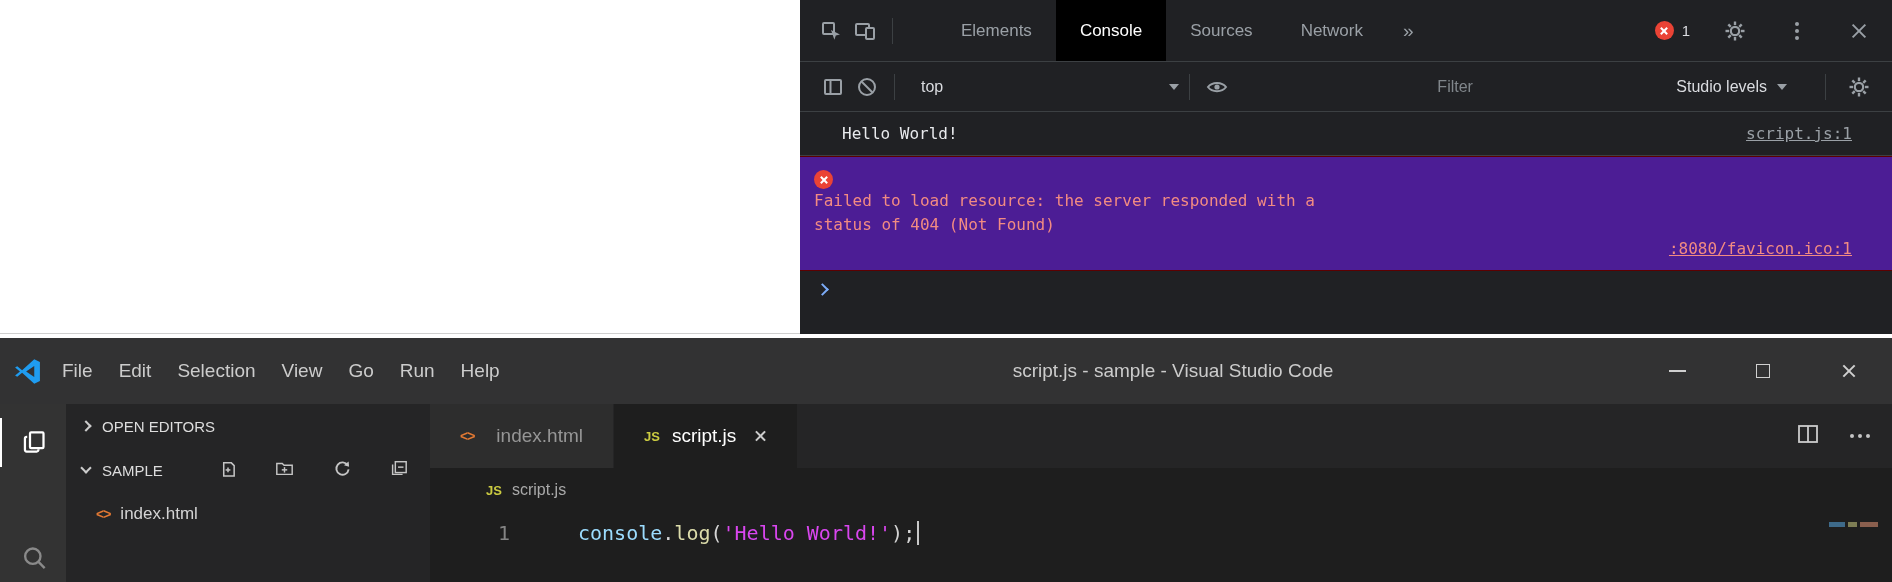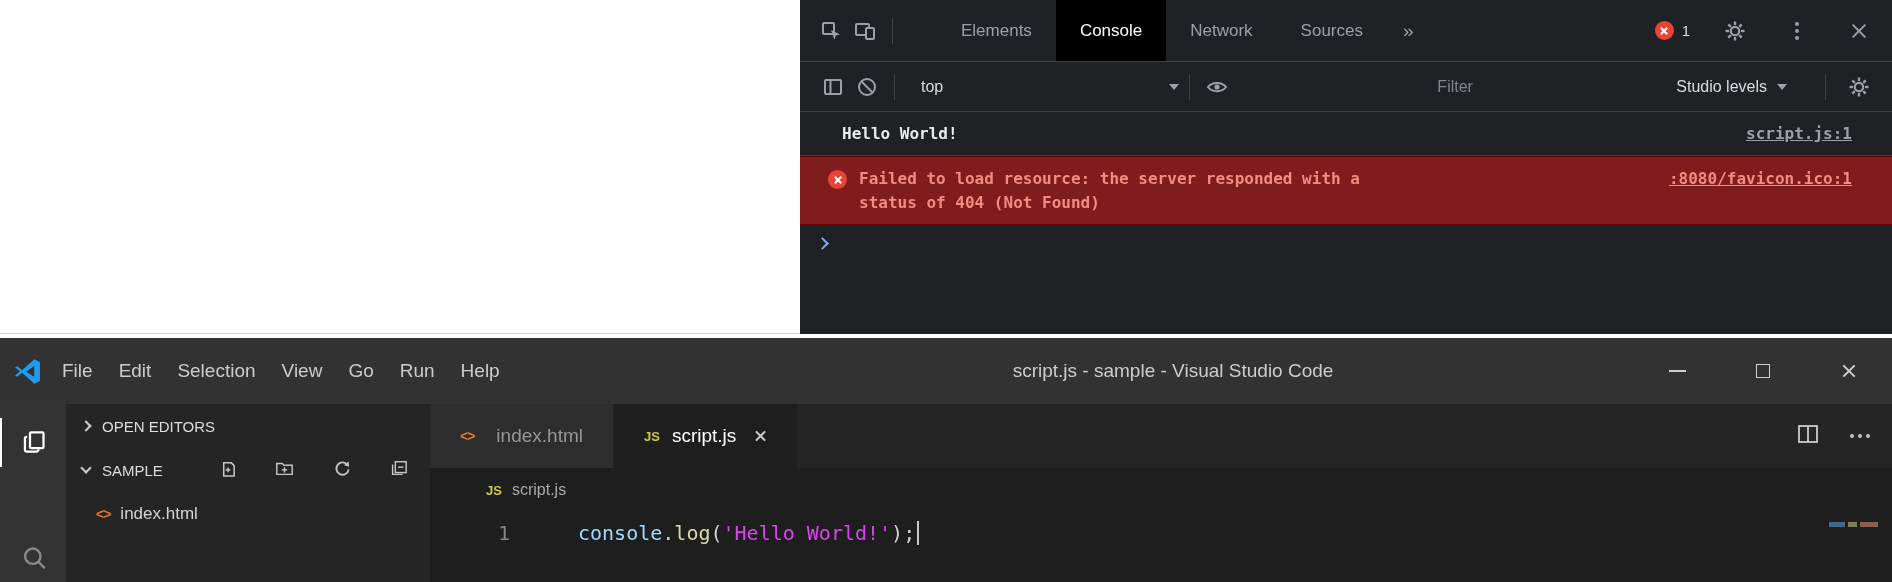--- a/index.html
+++ b/index.html
@@ -42,24 +42,24 @@
 
   .dt-toolbar { flex:0 0 50px; display:flex; align-items:center; border-bottom:1px solid #3c4043; padding:0 16px; }
   .dt-context { display:flex; align-items:center; width:270px; color:#dadce0; font-size:16px; margin-left:4px; }
   .dt-context .ctx-label { flex:1;margin-left:12px; }
   .caret-down { width:0; height:0; border-left:5.5px solid transparent; border-right:5.5px solid transparent; border-top:6.5px solid #9aa0a6; display:inline-block; }
   .dt-filter { flex:1; margin:0 4px; background:transparent; border:none; outline:none; color:#e8eaed; font-size:16px; font-family:"Liberation Sans", sans-serif; min-width:0;text-align:center; }
   .dt-filter::placeholder { color:#80868b; }
   .dt-levels { display:flex; align-items:center; gap:10px; color:#dadce0; font-size:16px; margin-right:28px; }
 
   .dt-console { flex:1; font-family:"DejaVu Sans Mono", monospace; font-size:16px; }
-  .msg-row { display:flex; align-items:flex-start; padding:10px 40px 9px 42px; border-bottom:1px solid #3c4043; line-height:24px;font-weight:bold; }
+  .msg-row { display:flex; align-items:flex-start; padding:10px 40px 9px 42px; border-bottom:1px solid #3c4043; line-height:24px; }
   .msg-text { flex:1; }
   .src-link { color:#9aa0a6; text-decoration:underline; margin-left:30px; white-space:nowrap; cursor:pointer; }
-  .msg-error { background:#7f1d1d; border-top:1px solid #5c0000; border-bottom:1px solid #5c0000; color:#f28b82; padding-left:28px; }
+  .msg-error { background:#4c1d95; border-top:1px solid #5c0000; border-bottom:1px solid #5c0000; color:#f28b82; padding-left:14px;flex-direction:column; }
   .msg-error .msg-text { flex:0 1 auto; max-width:56ch; }
   .msg-error .src-link { margin-left:auto; color:#f28b82; }
   .msg-error .err-circle { margin:3px 12px 0 0; }
   .prompt-row { padding:14px 0 0 18px; display:flex; align-items:center; }
   .chev-blue { display:inline-block; width:9px; height:9px; border-right:2.5px solid #7cacf8; border-bottom:2.5px solid #7cacf8; transform:rotate(-45deg); }
 
   
   .vscode { position:absolute; left:0; top:338px; width:1892px; height:244px; background:#1e1e1e; display:flex; flex-direction:column; }
   .titlebar { flex:0 0 66px; background:#323233; display:flex; align-items:center; position:relative; color:#cccccc; font-size:19px; }
   .vs-logo { margin:0 8px 0 14px; display:flex; align-items:center; }
@@ -128,22 +128,22 @@
           <svg width="22" height="22" viewBox="0 0 22 22">
             <rect x="2" y="4" width="13" height="11" rx="1" fill="none" stroke="#9aa0a6" stroke-width="2"></rect>
             <rect x="12" y="8" width="8" height="11" rx="1" fill="#202124" stroke="#9aa0a6" stroke-width="2"></rect>
           </svg>
         </div>
         <div class="dt-sep"></div>
 
         <div class="dt-tabs">
           <div class="dt-tab">Elements</div>
           <div class="dt-tab active">Console</div>
+          <div class="dt-tab">Sources</div>
           <div class="dt-tab">Network</div>
-          <div class="dt-tab">Sources</div>
           <div class="dt-more">»</div>
         </div>
 
         <div class="dt-tabbar-right">
           <div class="err-badge-group">
             <span class="err-circle"></span>
             <span>1</span>
           </div>
           <div class="dt-iconbtn">
             <svg width="22" height="22" viewBox="0 0 22 22">

